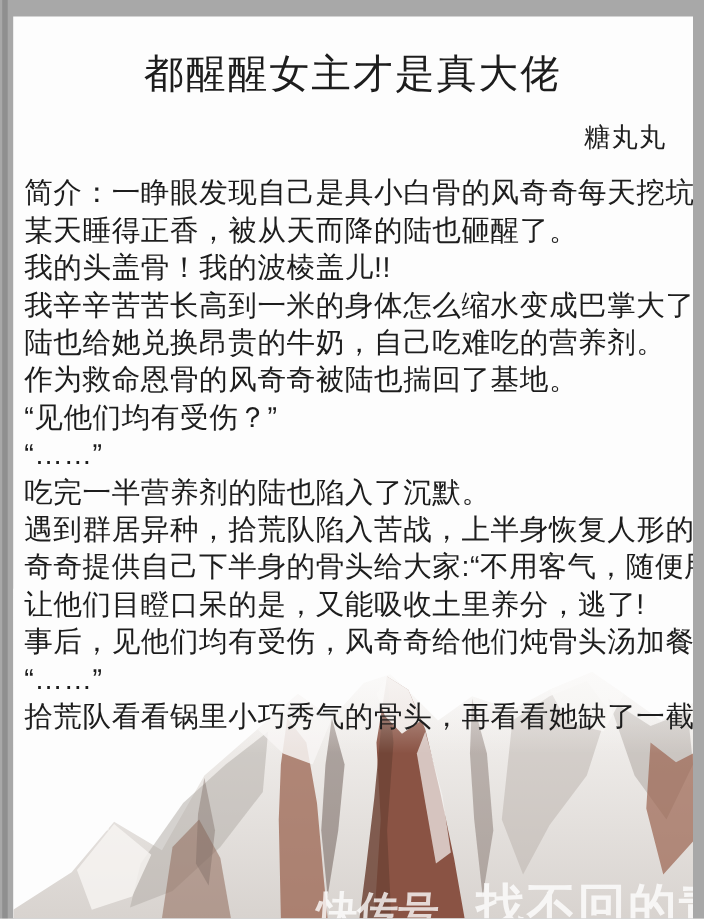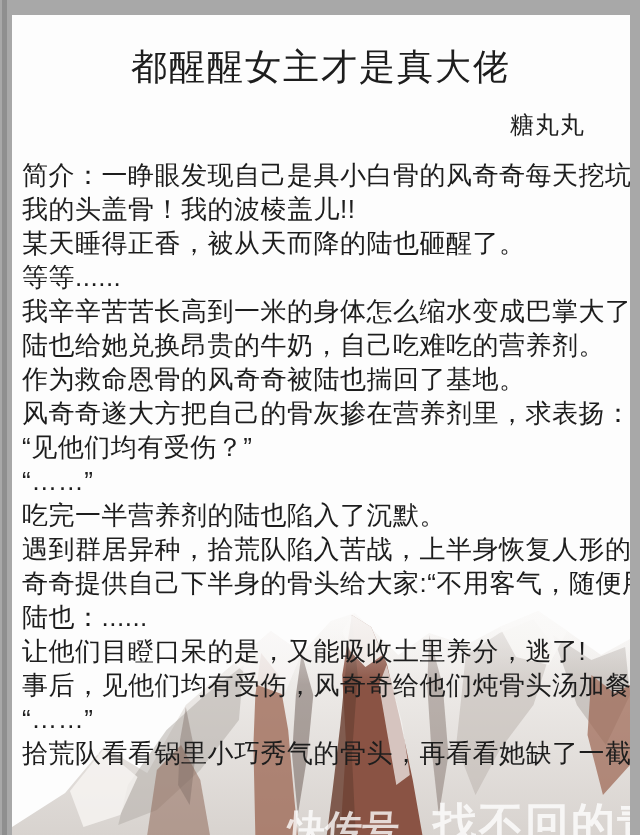--- a/index.html
+++ b/index.html
@@ -24,21 +24,21 @@
     overflow:hidden;
   }
   .mountain-wrap{position:absolute;left:0;bottom:0;width:618px;height:300px;z-index:0;}
   .mountain-wrap svg{display:block;width:100%;height:100%;}
   .content{position:relative;z-index:1;}
   .page-title{
     margin-top:28px;text-align:center;font-size:36px;font-weight:400;
     color:var(--text);letter-spacing:2px;
   }
   .author-line{
-    margin-top:17px;text-align:right;padding-right:45px;
+    margin-top:17px;text-align:right;padding-right:24px;
     font-size:24px;color:var(--text);letter-spacing:1px;
   }
   .synopsis{
     margin:17px 0 0 10px;font-size:26px;line-height:34px;color:var(--text);
   }
   .synopsis .line{white-space:nowrap;letter-spacing:0.5px;}
   .watermark{
     position:absolute;z-index:2;left:276px;top:780px;display:flex;
     align-items:flex-end;gap:34px;white-space:nowrap;color:var(--watermark);
     pointer-events:none;
@@ -92,33 +92,30 @@
         <rect x="0" y="0" width="640" height="150" fill="url(#fadeTop)"></rect>
         <rect x="0" y="0" width="90" height="220" fill="#fdfdfd" opacity="0.55"></rect>
       </svg>
     </div>
 
     <div class="content">
       <h1 class="page-title">都醒醒女主才是真大佬</h1>
       <div class="author-line">糖丸丸</div>
       <div class="synopsis">
           <div class="line">简介：一睁眼发现自己是具小白骨的风奇奇每天挖坑埋</div>
+          <div class="line">某天睡得正香，被从天而降的陆也砸醒了。</div>
           <div class="line">我的头盖骨！我的波棱盖儿!!</div>
-          <div class="line">某天睡得正香，被从天而降的陆也砸醒了。</div>
-          <div class="line">等等......</div>
           <div class="line">我辛辛苦苦长高到一米的身体怎么缩水变成巴掌大了！？</div>
           <div class="line">陆也给她兑换昂贵的牛奶，自己吃难吃的营养剂。</div>
           <div class="line">作为救命恩骨的风奇奇被陆也揣回了基地。</div>
-          <div class="line">风奇奇遂大方把自己的骨灰掺在营养剂里，求表扬：</div>
           <div class="line">“见他们均有受伤？”</div>
           <div class="line">“……”</div>
           <div class="line">吃完一半营养剂的陆也陷入了沉默。</div>
           <div class="line">遇到群居异种，拾荒队陷入苦战，上半身恢复人形的风</div>
           <div class="line">奇奇提供自己下半身的骨头给大家:“不用客气，随便用。”</div>
-          <div class="line">陆也：......</div>
           <div class="line">让他们目瞪口呆的是，又能吸收土里养分，逃了!</div>
           <div class="line">事后，见他们均有受伤，风奇奇给他们炖骨头汤加餐。</div>
           <div class="line">“……”</div>
           <div class="line">拾荒队看看锅里小巧秀气的骨头，再看看她缺了一截的</div>
         </div>
     </div>
 
     <div class="watermark">
       <span class="wm-brand">快传号</span>
       <span class="wm-user">找不回的青春</span>

